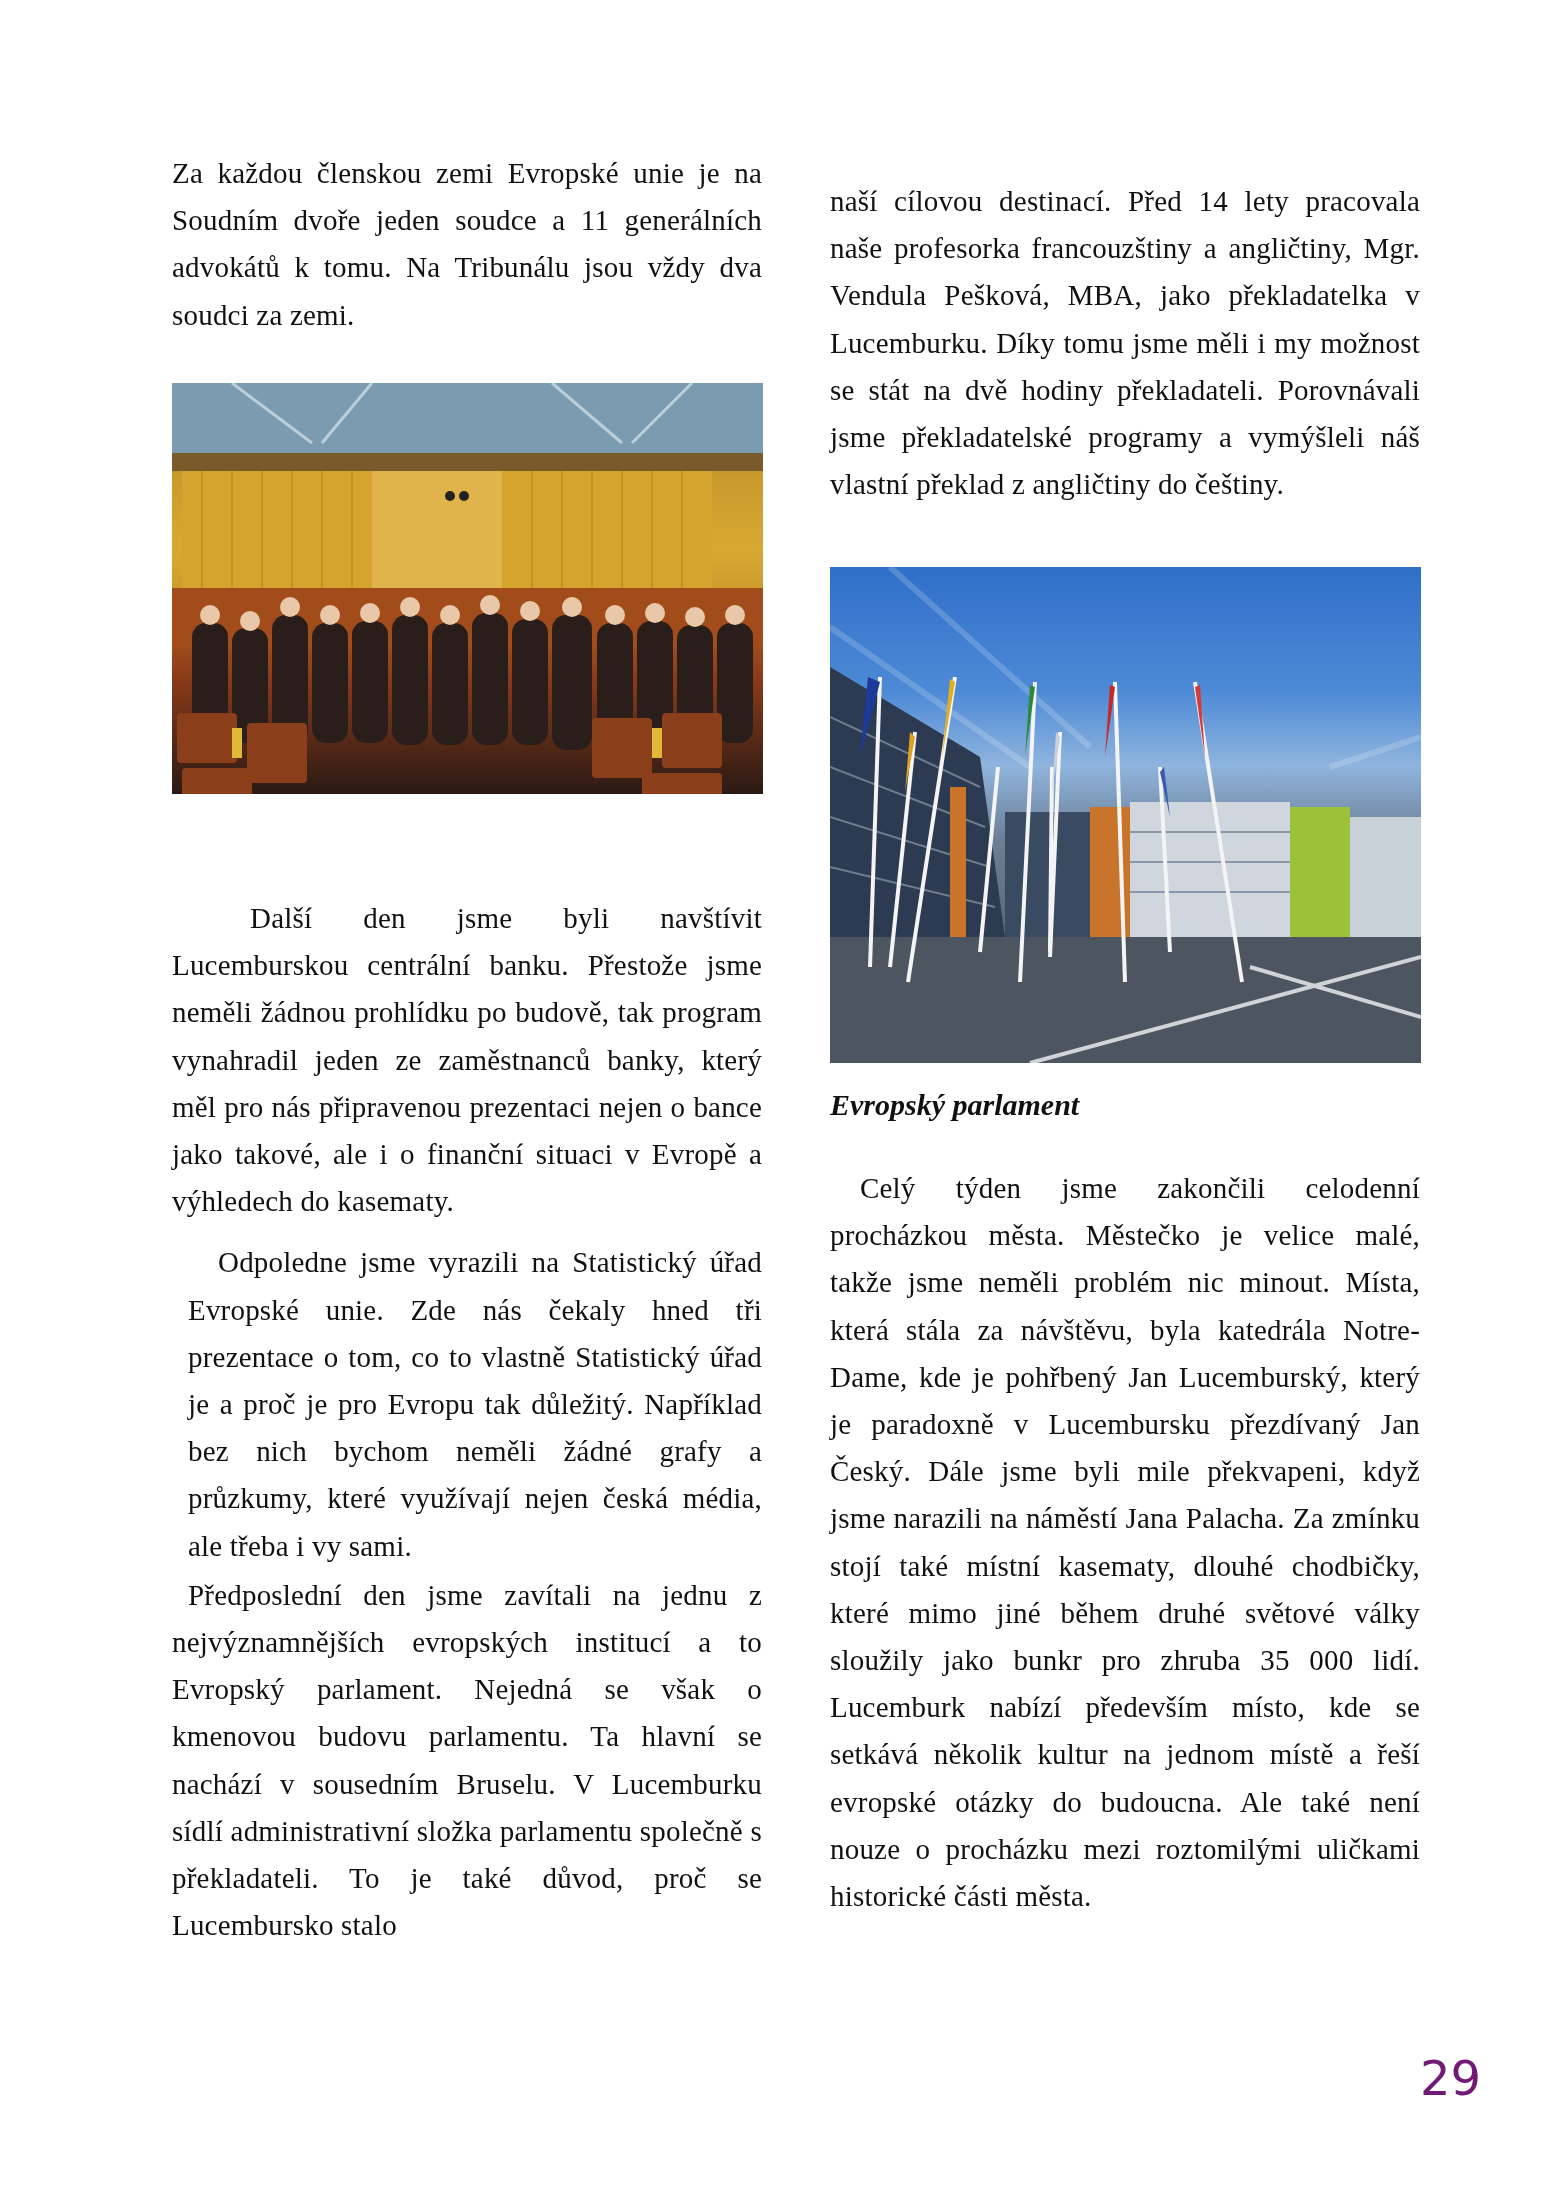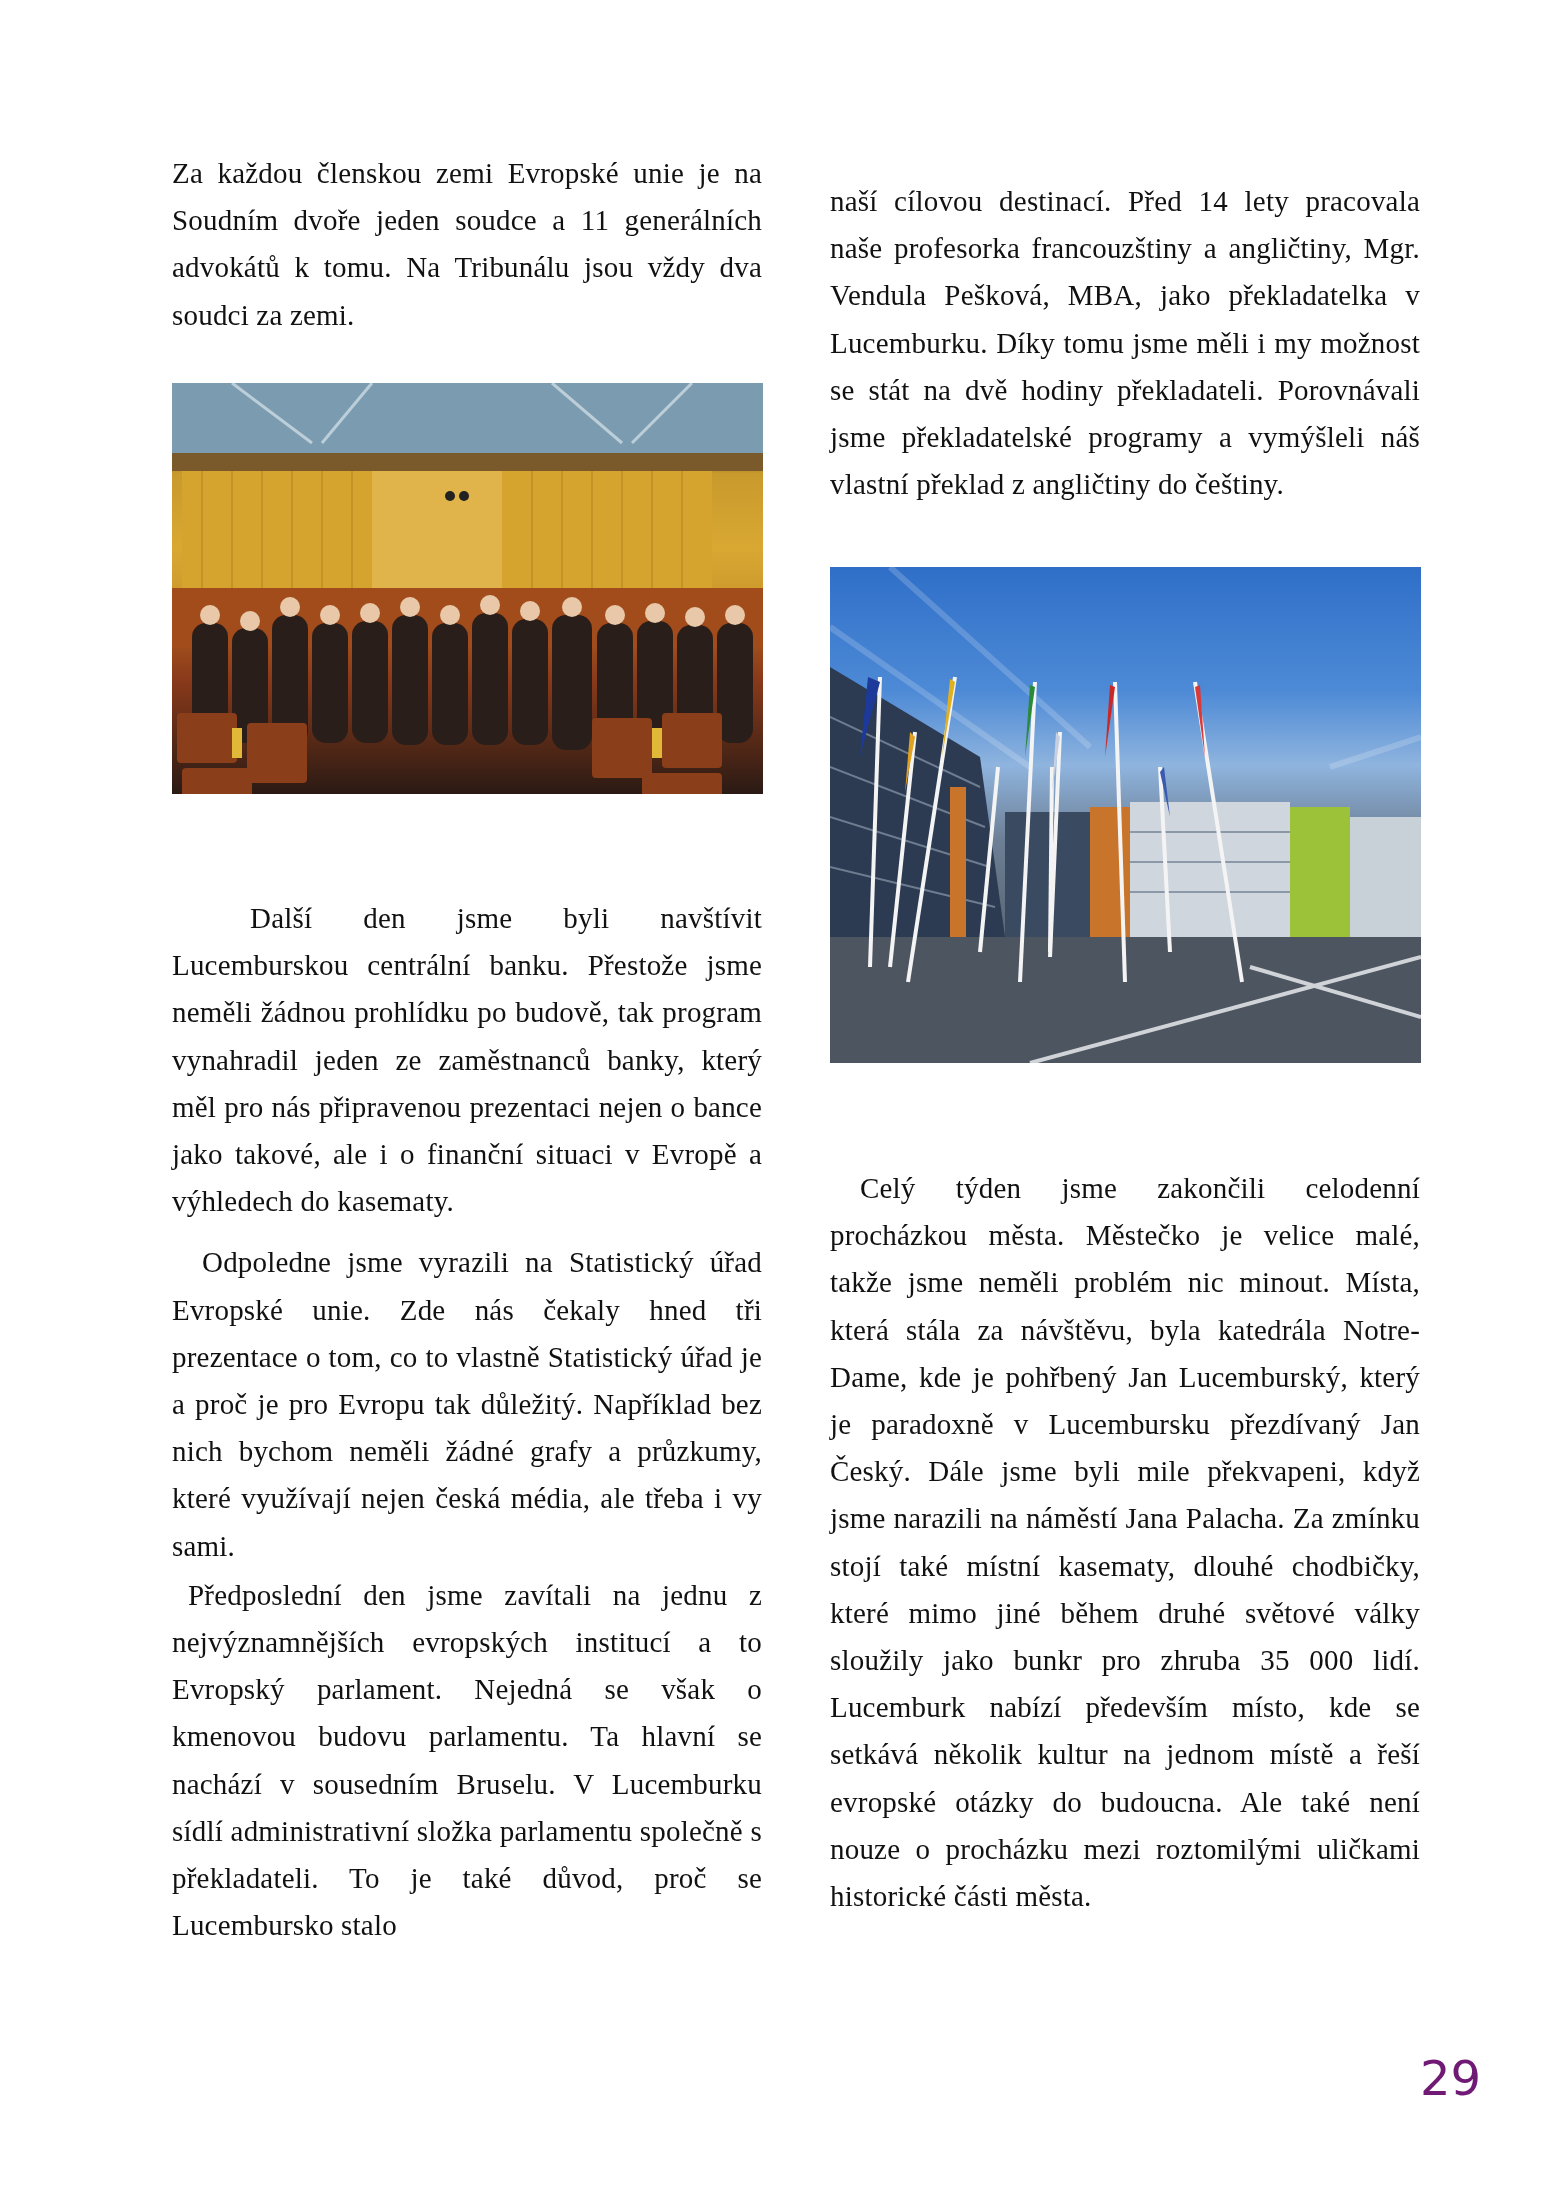--- a/index.html
+++ b/index.html
@@ -107,21 +107,21 @@
       <g fill="#e2b838">
           <rect x="60" y="345" width="10" height="30"></rect>
           <rect x="480" y="345" width="10" height="30"></rect>
         </g>
     </svg>
   </div>
 
 
   <div class="col" style="left:156px; top:895px;">
     <p class="body ind-big">Další den jsme byli navštívit Lucemburskou centrální banku. Přestože jsme neměli žádnou prohlídku po budově, tak program vynahradil jeden ze zaměstnanců banky, který měl pro nás připravenou prezentaci nejen o bance jako takové, ale i o finanční situaci v Evropě a výhledech do kasematy.</p>
-    <p class="body ind-small" style="margin-top:14px;">Odpoledne jsme vyrazili na Statistický úřad Evropské unie. Zde nás čekaly hned tři prezentace o tom, co to vlastně Statistický úřad je a proč je pro Evropu tak důležitý. Například bez nich bychom neměli žádné grafy a průzkumy, které využívají nejen česká média, ale třeba i vy sami.</p>
+    <p class="body ind-small" style="margin-top:14px;margin-left:16px;">Odpoledne jsme vyrazili na Statistický úřad Evropské unie. Zde nás čekaly hned tři prezentace o tom, co to vlastně Statistický úřad je a proč je pro Evropu tak důležitý. Například bez nich bychom neměli žádné grafy a průzkumy, které využívají nejen česká média, ale třeba i vy sami.</p>
     <p class="body ind-tiny" style="margin-top:2px;">Předposlední den jsme zavítali na jednu z nejvýznamnějších evropských institucí a to Evropský parlament. Nejedná se však o kmenovou budovu parlamentu. Ta hlavní se nachází v sousedním Bruselu. V Lucemburku sídlí administrativní složka parlamentu společně s překladateli. To je také důvod, proč se Lucembursko stalo</p>
   </div>
 
   <div class="col col-right">
     <p class="body">naší cílovou destinací. Před 14 lety pracovala naše profesorka francouzštiny a angličtiny, Mgr. Vendula Pešková, MBA, jako překladatelka v Lucemburku. Díky tomu jsme měli i my možnost se stát na dvě hodiny překladateli. Porovnávali jsme překladatelské programy a vymýšleli náš vlastní překlad z angličtiny do češtiny.</p>
   </div>
 
   <div class="photo photo-parl">
     <svg width="591" height="496" viewBox="0 0 591 496">
       <g stroke="#ffffff" stroke-width="6" opacity="0.18">
@@ -168,19 +168,22 @@
       <polygon points="125,115 112,190 120,112" fill="#e0b020"></polygon>
       <polygon points="205,120 195,190 200,118" fill="#2a8a3a"></polygon>
       <polygon points="285,120 275,190 280,118" fill="#c82828"></polygon>
       <polygon points="365,120 375,190 370,118" fill="#d83a3a"></polygon>
       <polygon points="85,170 75,225 80,165" fill="#e0a020"></polygon>
       <polygon points="230,170 222,225 226,165" fill="#c8d0e0"></polygon>
       <polygon points="330,205 340,250 334,200" fill="#3a5ab0"></polygon>
     </svg>
   </div>
 
+  <div class="col" style="left:814px; top:1088px;">
+    <p class="caption">Evropský parlament</p>
+  </div>
 
   <div class="col" style="left:814px; top:1165px;">
     <p class="body ind-small">Celý týden jsme zakončili celodenní procházkou města. Městečko je velice malé, takže jsme neměli problém nic minout. Místa, která stála za návštěvu, byla katedrála Notre-Dame, kde je pohřbený Jan Lucemburský, který je paradoxně v Lucembursku přezdívaný Jan Český. Dále jsme byli mile překvapeni, když jsme narazili na náměstí Jana Palacha. Za zmínku stojí také místní kasematy, dlouhé chodbičky, které mimo jiné během druhé světové války sloužily jako bunkr pro zhruba 35 000 lidí. Lucemburk nabízí především místo, kde se setkává několik kultur na jednom místě a řeší evropské otázky do budoucna. Ale také není nouze o procházku mezi roztomilými uličkami historické části města.</p>
   </div>
 
   <div class="pagenum">29</div>
 </div>
 
 </body></html>

